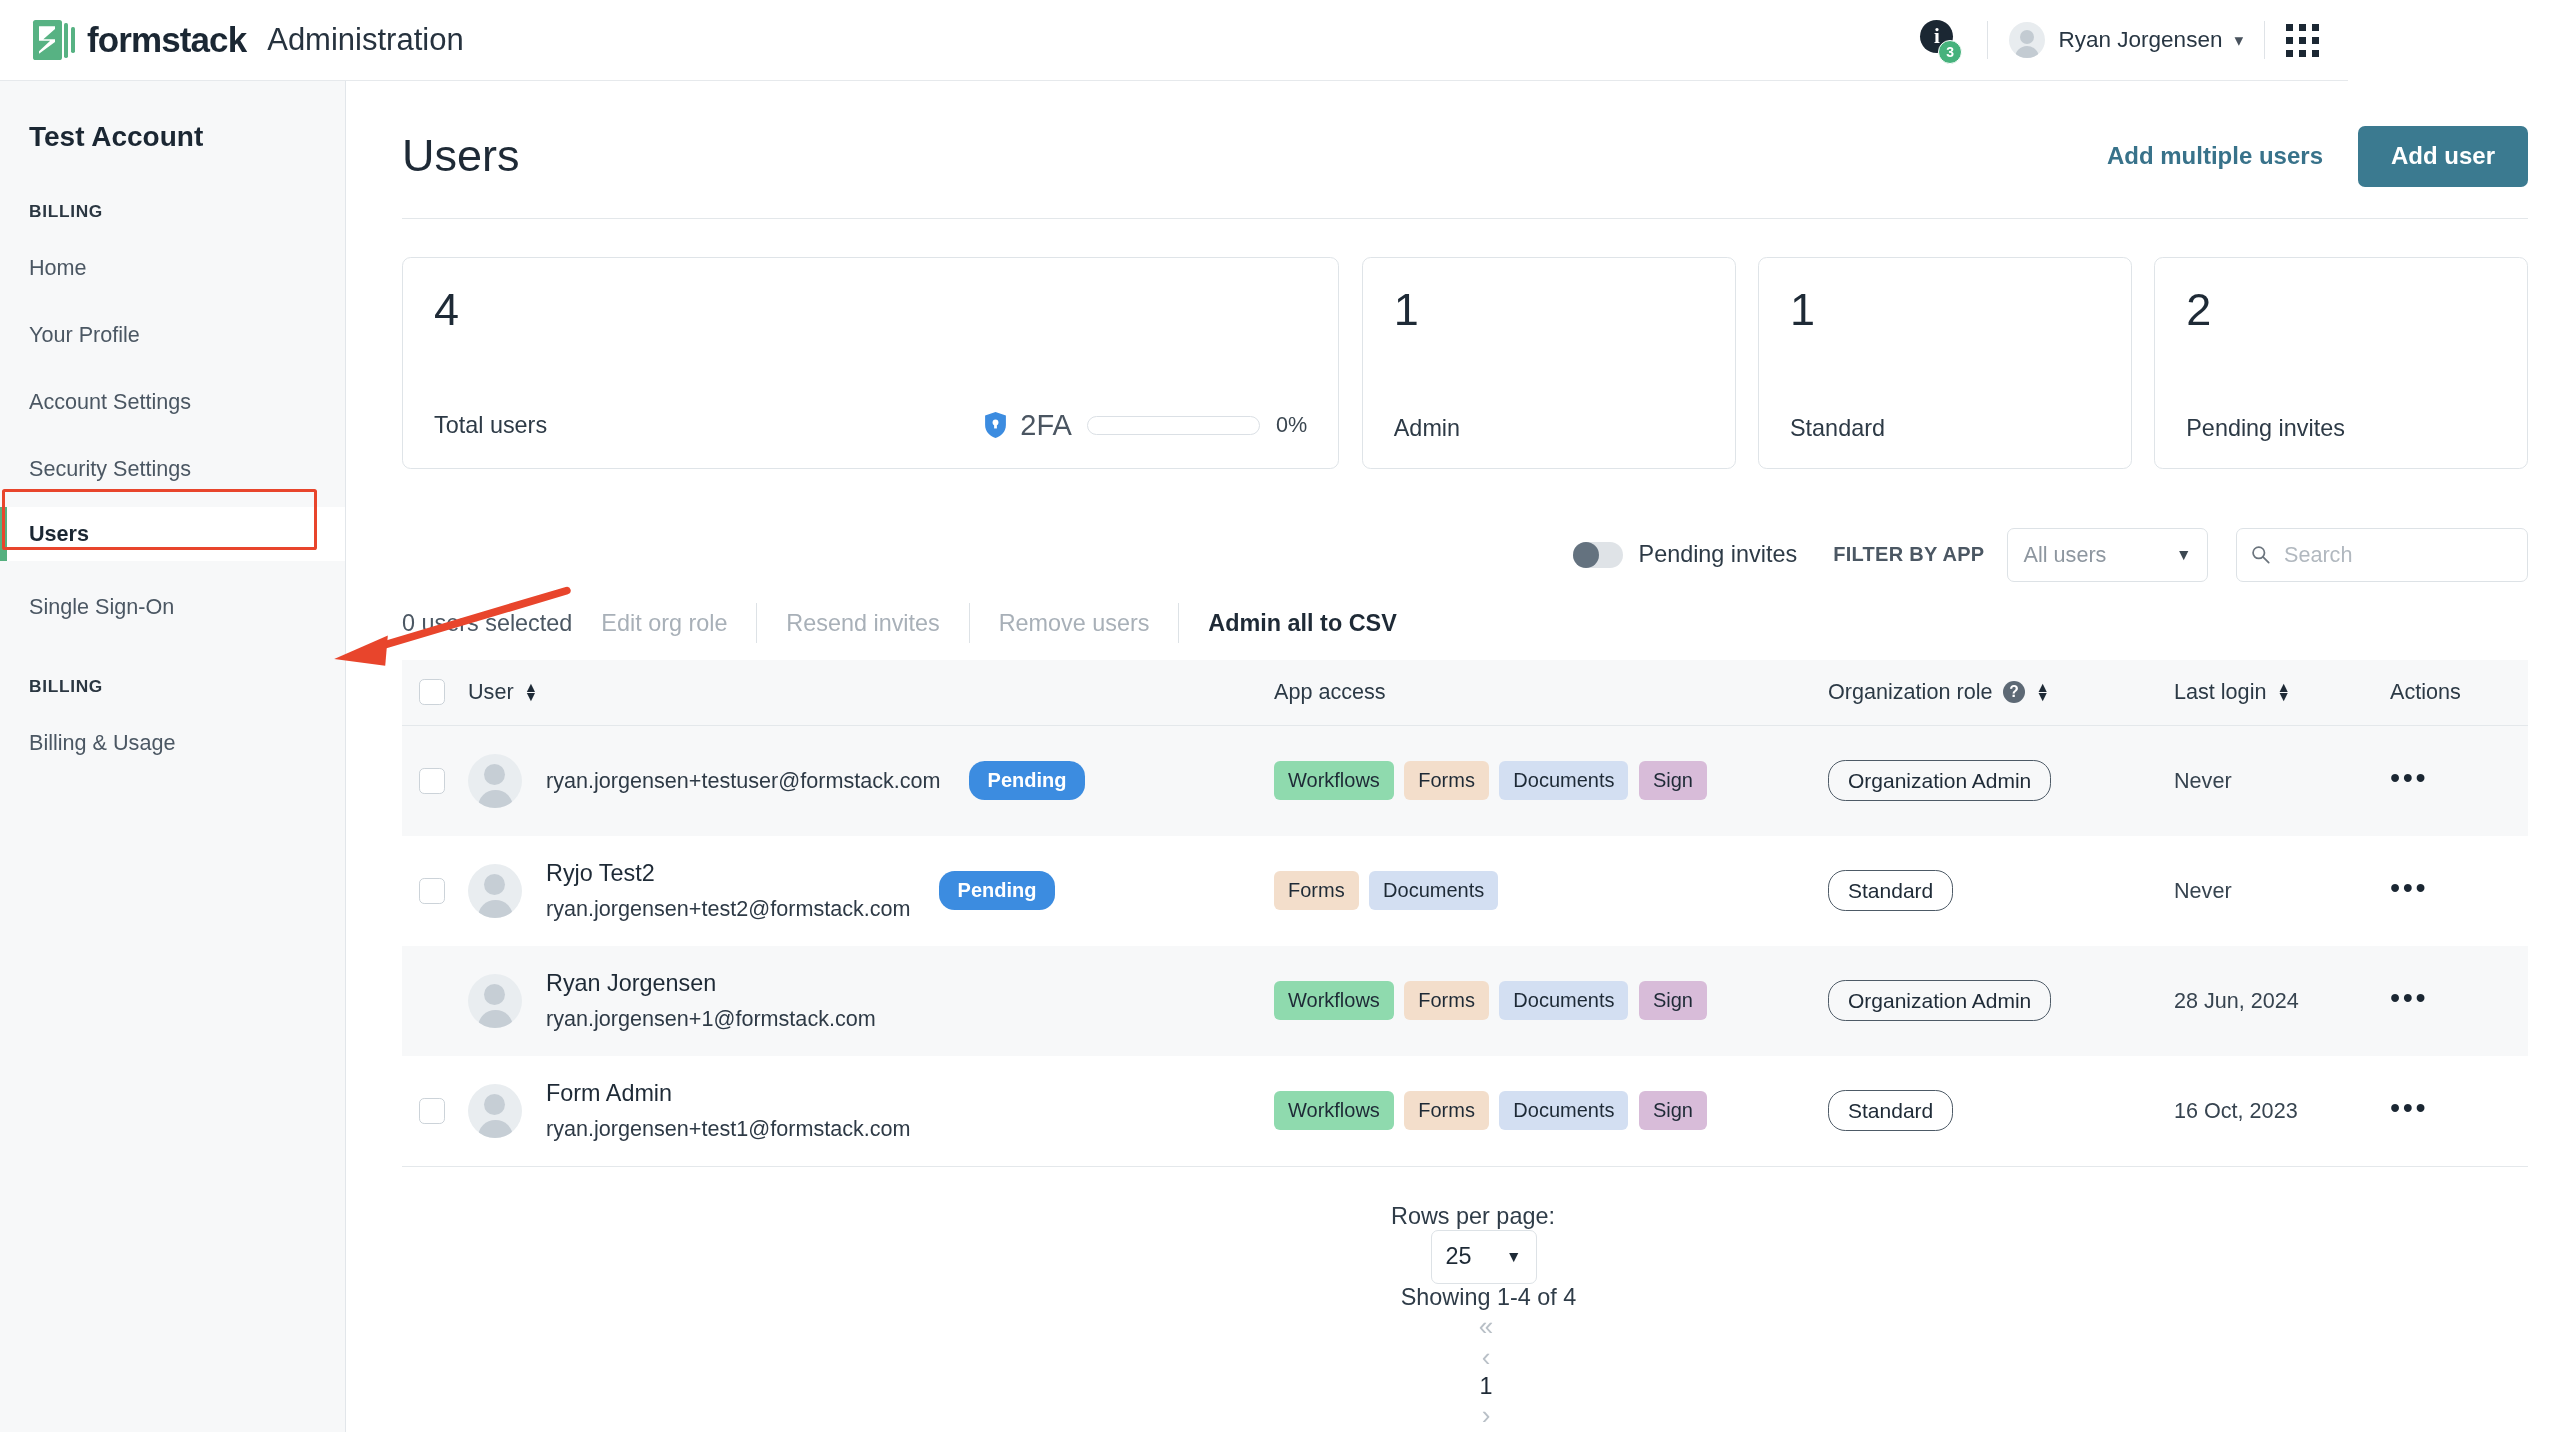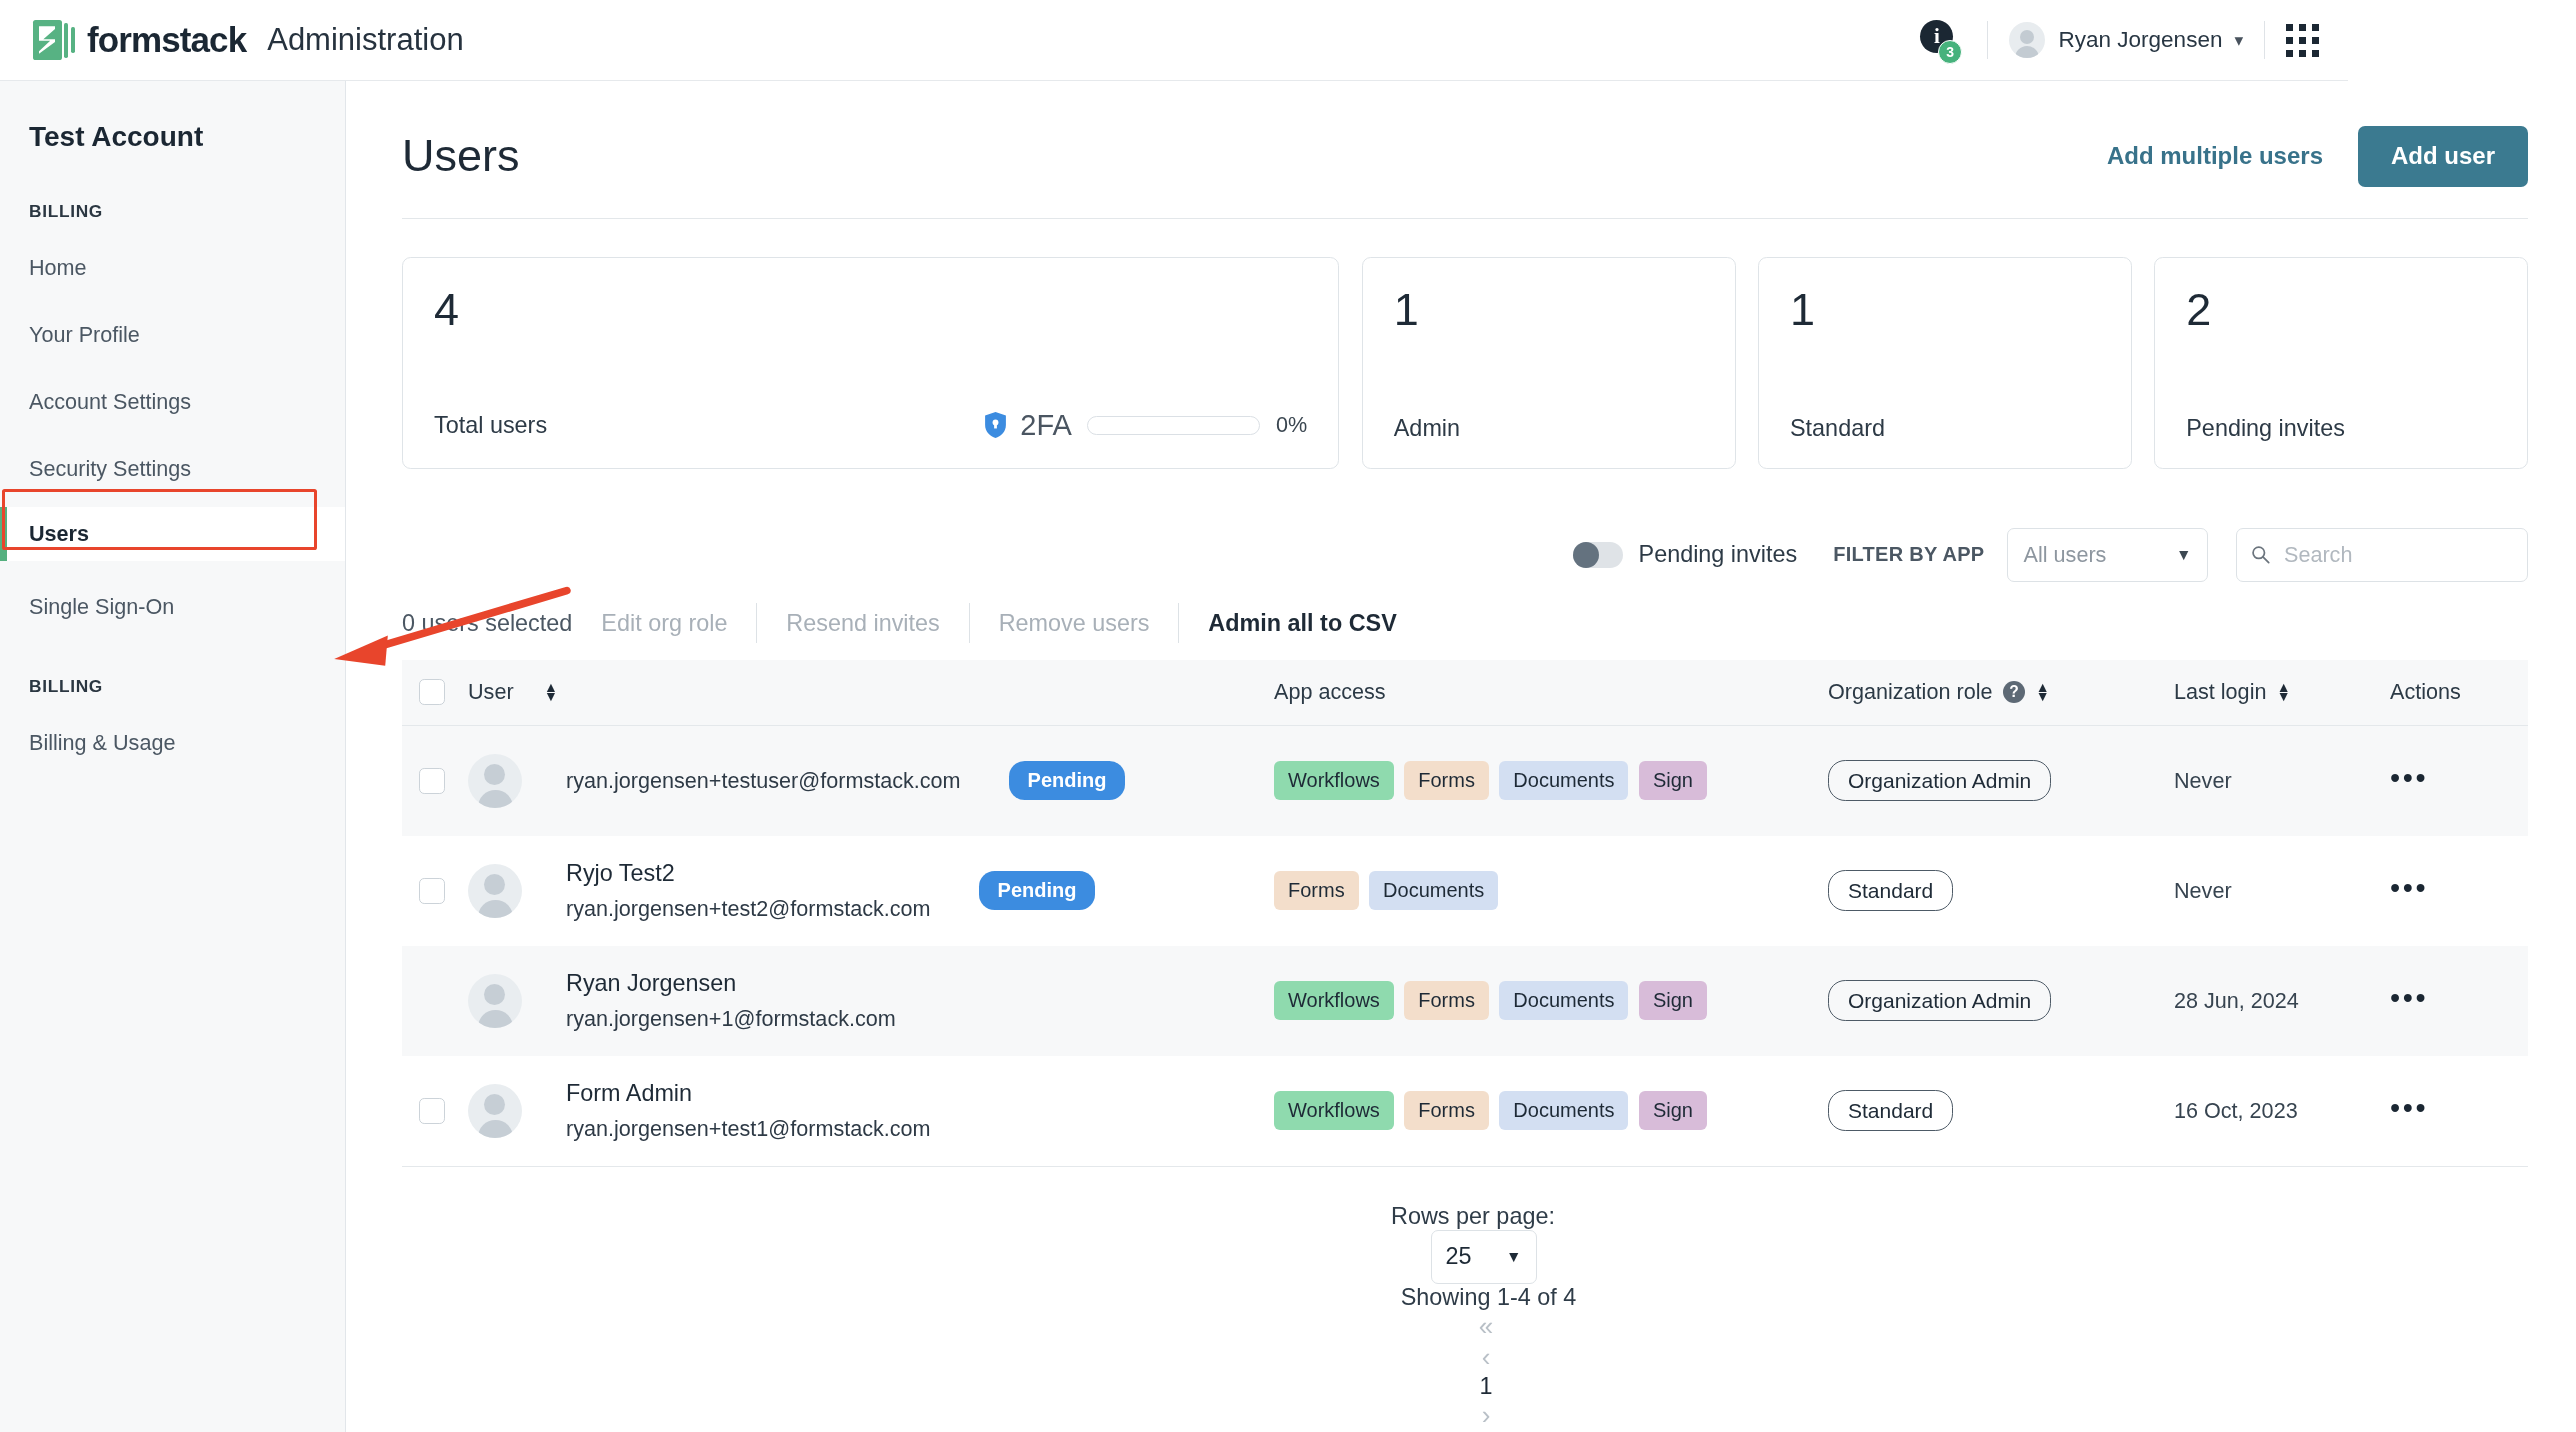--- a/index.html
+++ b/index.html
@@ -156,21 +156,21 @@
   .bulk-sep{ width:0.9px; height:40px; background:#dde2e6; }
 
   
   .table-wrap{ margin:14px 48px 0 55px; }
   .thead{
     display:flex; align-items:center; height:66px; background:#f7f8f9;
     border-bottom:0.9px solid #e4e8eb; padding:0 0 0 0;
   }
   .th{ font-size:21.6px; color:#2c3a46; display:flex; align-items:center; }
   .c-check{ width:59px; display:flex; justify-content:center; }
-  .c-user{ width:813px; padding-left:7px;gap:20px; }
+  .c-user{ width:813px; padding-left:7px; }
   .c-app{ width:554px; }
   .c-role{ width:346px; }
   .c-login{ width:216px; }
   .c-act{ width:130px; }
   .chk{
     width:26px;height:26px;border:0.9px solid #ccd3d9;border-radius:5.2px;background:#fff;cursor:pointer;
   }
   .sort{ display:inline-flex; flex-direction:column; margin-left:10.4px; line-height:0; }
   .sort i{ font-style:normal; font-size:14px; color:#1e2a36; line-height:9.5px; }
   .help{

